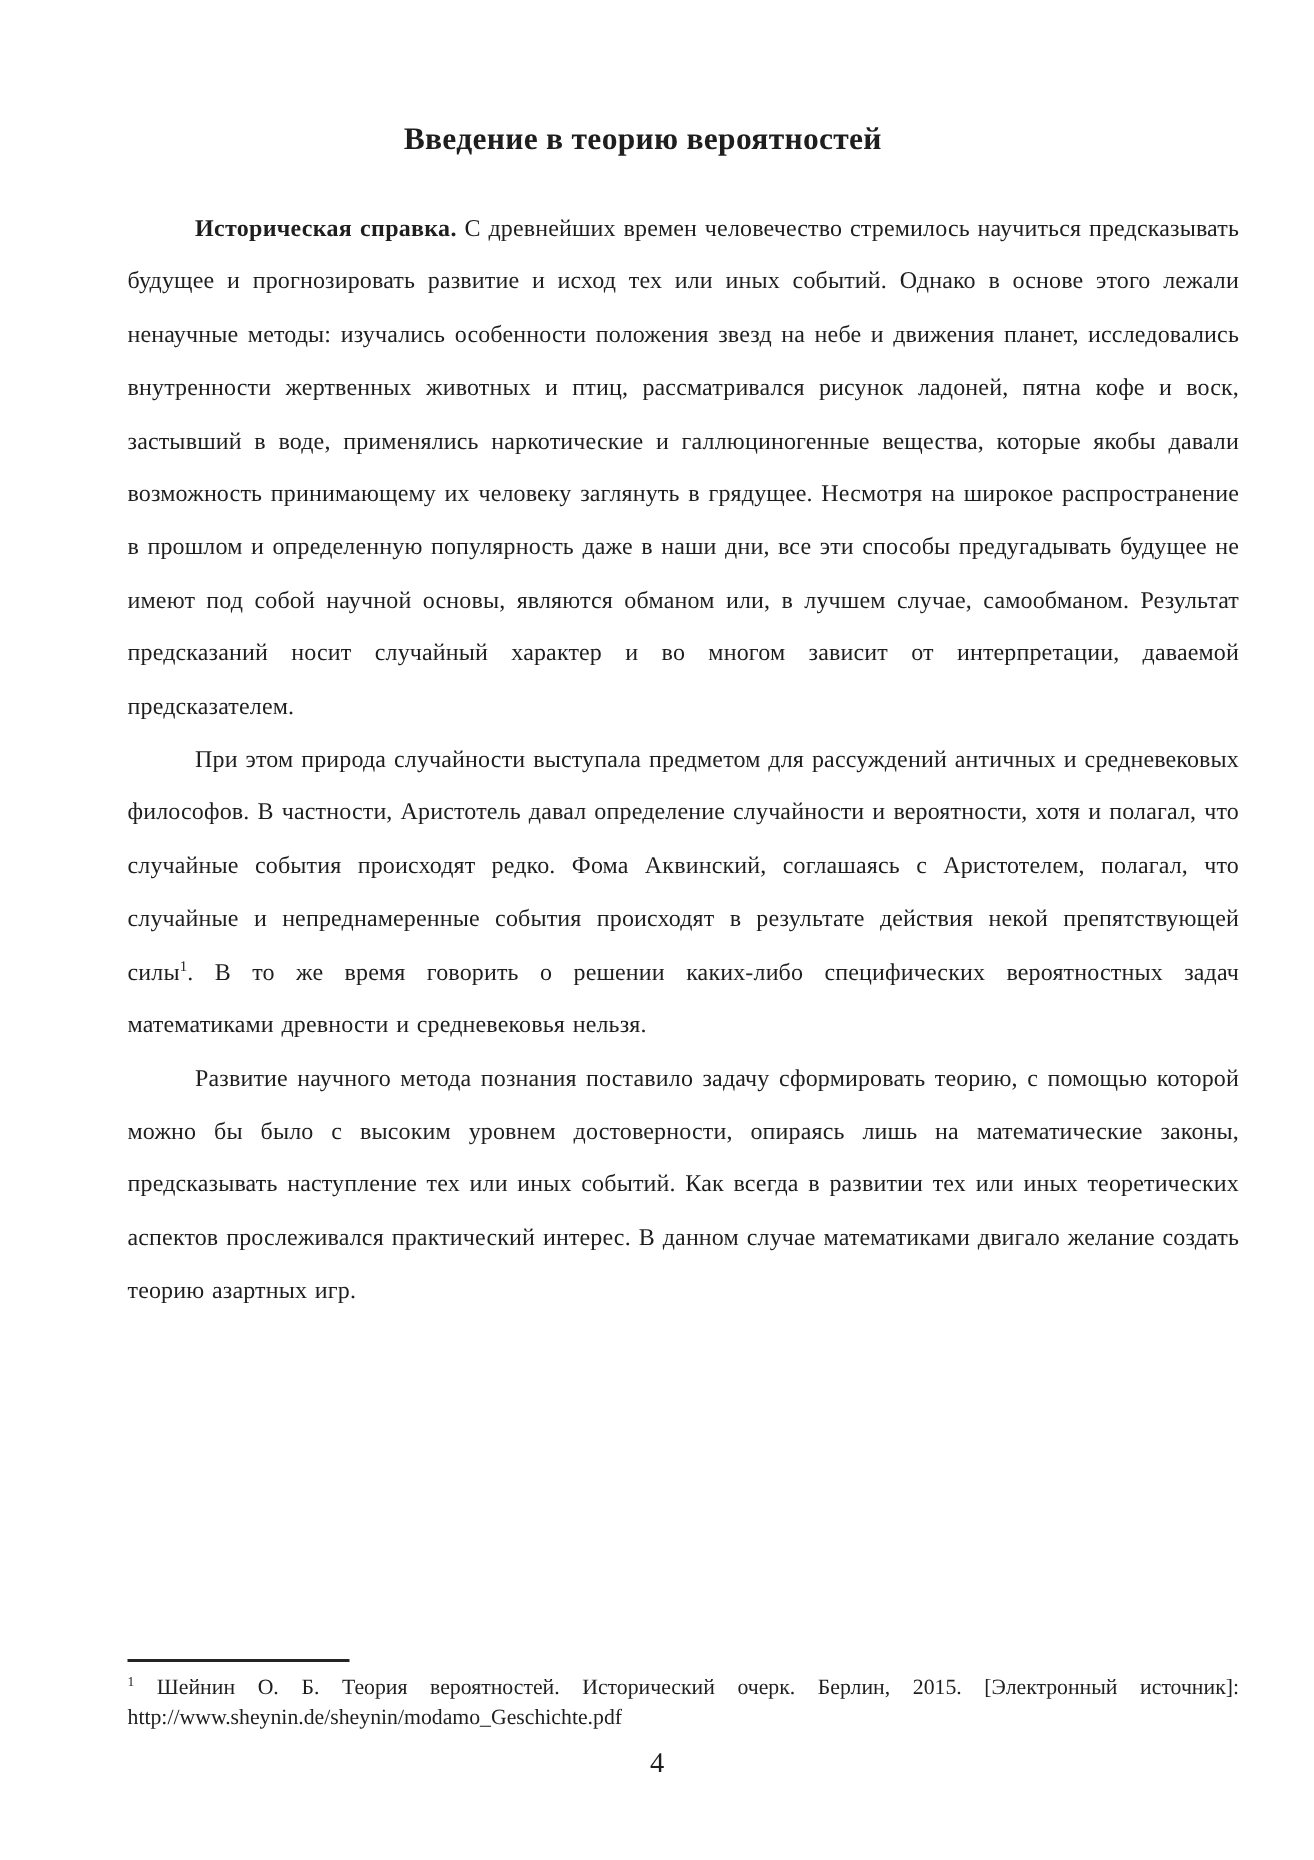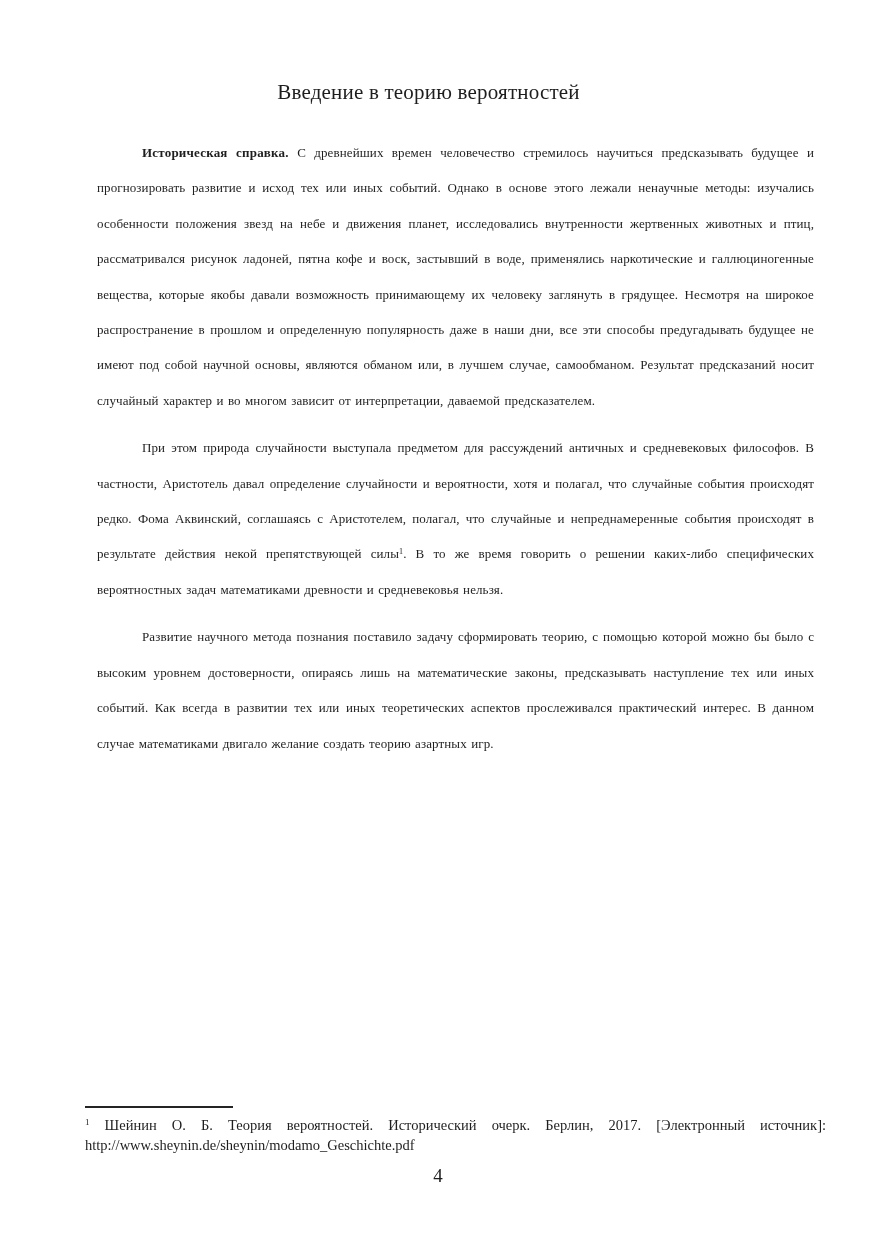--- a/index.html
+++ b/index.html
@@ -18,29 +18,29 @@
   }
   .content {
     position: absolute;
     left: 85px;
     top: 78px;
     width: 741px;
   }
   .title {
     margin: 0;
     font-size: 21px;
-    font-weight: normal;
+    font-weight: bold;
     line-height: 28px;
     text-align: center;
     transform: translateX(-27px);
     letter-spacing: 0.2px;
   }
   .body-text p {
-    margin: 12px;
-    font-size: 13px;
+    margin: 0;
+    font-size: 16px;
     line-height: 35.4px;
     text-align: justify;
     text-indent: 45px;
     letter-spacing: 0.1px;
     word-spacing: 1px;
   }
   .body-text p.first {
     margin-top: 29px;
   }
   .body-text b {
@@ -102,18 +102,18 @@
 
       <p><span>При этом природа случайности выступала предметом для рассуждений античных и средневековых философов. В частности, Аристотель давал определение случайности и вероятности, хотя и полагал, что случайные события происходят редко. Фома Аквинский, соглашаясь с Аристотелем, полагал, что случайные и непреднамеренные события происходят в результате действия некой препятствующей силы</span><sup class="fn-ref">1</sup><span>. В то же время говорить о решении каких-либо специфических вероятностных задач математиками древности и средневековья нельзя.</span></p>
 
       <p><span>Развитие научного метода познания поставило задачу сформировать теорию, с помощью которой можно бы было с высоким уровнем достоверности, опираясь лишь на математические законы, предсказывать наступление тех или иных событий. Как всегда в развитии тех или иных теоретических аспектов прослеживался практический интерес. В данном случае математиками двигало желание создать теорию азартных игр.</span></p>
 
     </div>
   </div>
 
   <div class="footnote-area">
     <hr class="footnote-separator">
-    <p><sup class="fn-ref">1</sup><span> Шейнин О. Б. Теория вероятностей. Исторический очерк. Берлин, 2017. [Электронный источник]: </span><span class="footnote-url">http://www.sheynin.de/sheynin/modamo_Geschichte.pdf</span></p>
+    <p><sup class="fn-ref">1</sup><span> Шейнин О. Б. Теория вероятностей. Исторический очерк. Берлин, 2015. [Электронный источник]: </span><span class="footnote-url">http://www.sheynin.de/sheynin/modamo_Geschichte.pdf</span></p>
   </div>
 
   <div class="page-number">4</div>
 
 </div>
 
 </body></html>

